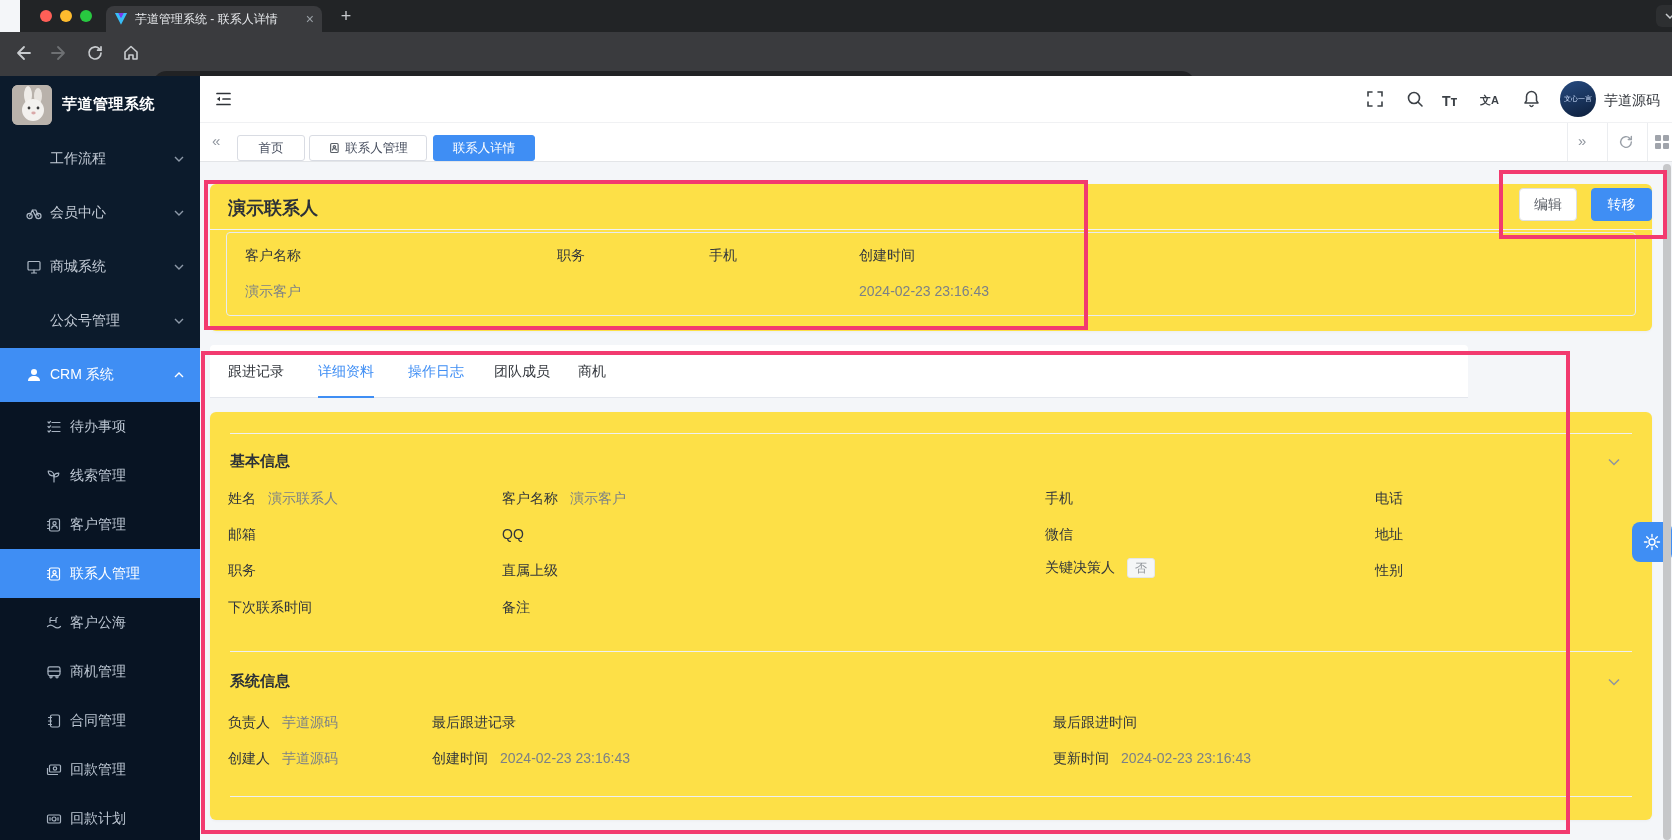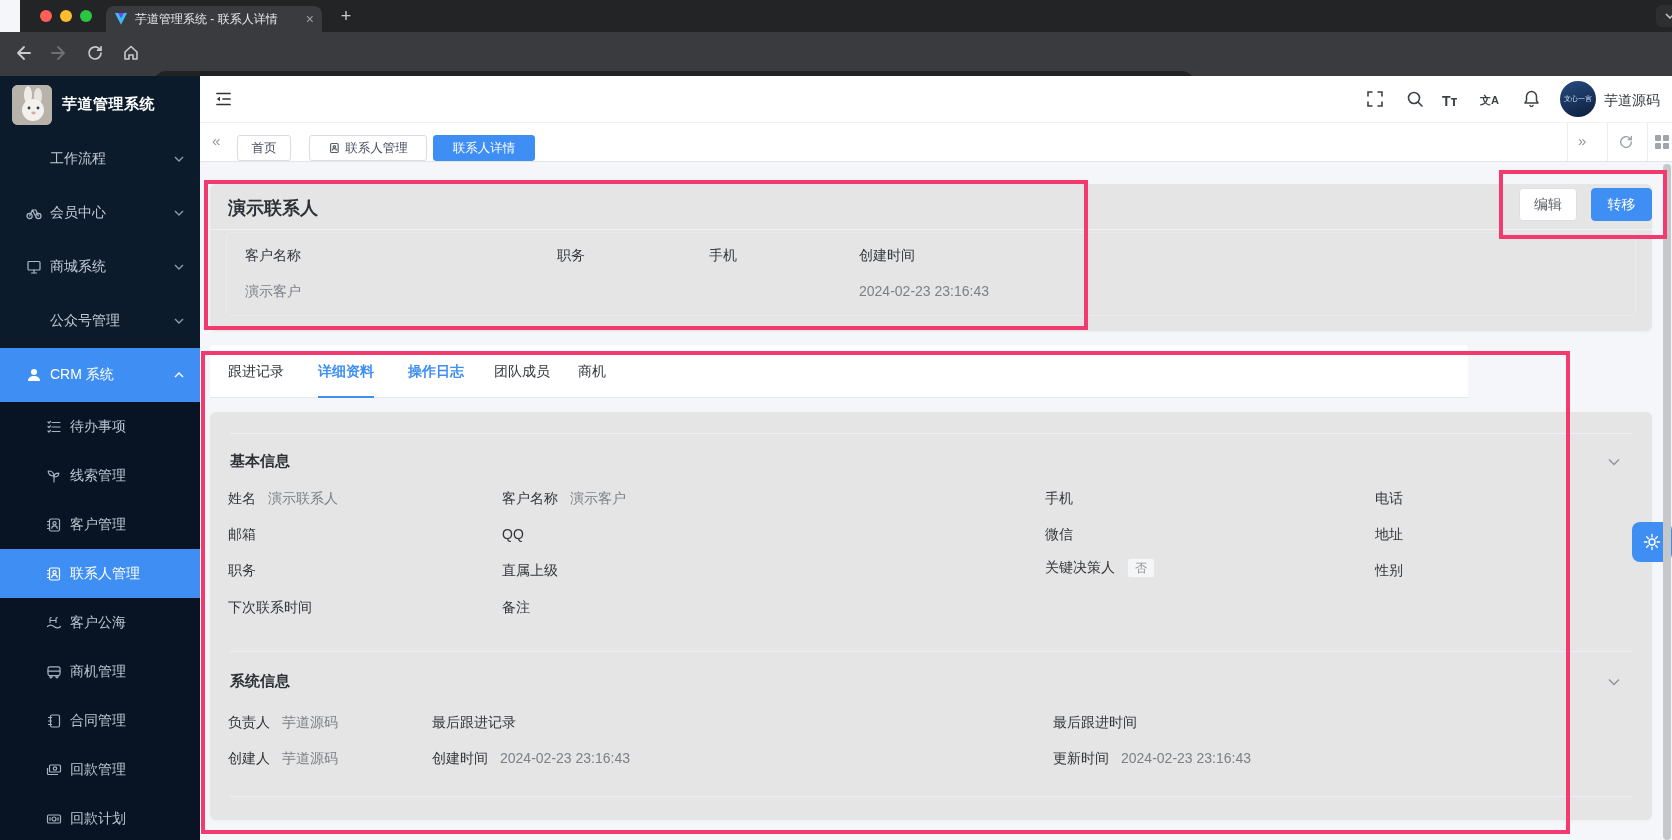--- a/index.html
+++ b/index.html
@@ -73,36 +73,36 @@
   .tagbar { position:absolute; left:200px; top:122px; width:1472px; height:40px; background:#fff;
     border-top:1px solid #f0f1f3; border-bottom:1px solid #e3e5e8; }
   .tg-arrow { position:absolute; top:9px; color:#8f959e; font-size:15px; }
   .tg { position:absolute; top:13px; height:26px; border:1px solid #d9dce3; border-radius:3px; background:#fff;
     color:#495060; font-size:12.5px; display:flex; align-items:center; justify-content:center; gap:5px; }
   .tg.active { background:var(--accent); border-color:var(--accent); color:#fff; }
   .tb-sep { position:absolute; top:0; width:1px; height:38px; background:#ebedf0; }
 
   
   .content-bg { position:absolute; left:200px; top:162px; width:1472px; height:678px; background:#f4f6f9; }
-  .card { position:absolute; background:#e5e5e5; border-radius:6px; box-shadow:0 1px 3px rgba(0,0,0,.04); }
+  .card { position:absolute; background:#fde047; border-radius:6px; box-shadow:0 1px 3px rgba(0,0,0,.04); }
   .c1-title { position:absolute; left:18px; top:12px; font-size:18px; font-weight:bold; color:#2c3138; }
   .c1-div { position:absolute; left:0; top:45px; width:1442px; height:1px; background:#f0f2f5; }
   .sum-box { position:absolute; left:16px; top:48px; width:1410px; height:84px; border:1px solid #e8ebf0; border-radius:4px; }
   .sum-col { position:absolute; top:0; }
   .sum-lbl { position:absolute; top:14px; font-size:14px; color:#32363c; white-space:nowrap; }
   .sum-val { position:absolute; top:50px; font-size:14px; color:#7b8087; white-space:nowrap; }
   .btn { position:absolute; height:33px; border-radius:4px; font-size:14px; display:flex; align-items:center;
     justify-content:center; cursor:pointer; }
   .btn.plain { background:#fff; border:1px solid #dcdfe6; color:#5a5e66; }
   .btn.primary { background:var(--accent); border:1px solid var(--accent); color:#fff; }
 
   .tabs-strip { position:absolute; left:210px; top:345px; width:1258px; height:53px; background:#fff;
     border-radius:4px 4px 0 0; border-bottom:1px solid #e4e7ed; }
   .tab-item { position:absolute; top:18px; font-size:14px; color:#32363c; white-space:nowrap; cursor:pointer; }
-  .tab-item.blue { color:var(--accent);font-weight:bold; }
+  .tab-item.blue { color:var(--accent); }
   .tab-underline { position:absolute; top:51px; height:2px; background:var(--accent); }
 
   .sec-title { position:absolute; left:20px; font-size:15px; font-weight:bold; color:#2c3138; }
   .sec-chev { position:absolute; left:1398px; color:#8f959e; }
   .hline { position:absolute; left:20px; width:1402px; height:1px; background:#eef0f4; }
   .f-cell { position:absolute; top:0; font-size:14px; white-space:nowrap; }
   .f-lbl { color:#32363c; }
   .f-val { color:#7b8087; margin-left:12px; }
   .mini-tag { display:inline-block; margin-left:12px; padding:3px 7px; background:#f5f6f7; border:1px solid #e4e6ea;
     border-radius:3px; font-size:12px; color:#8f9399; line-height:1; }
@@ -392,21 +392,21 @@
 <div class="h-ic" style="left:1480px;top:93px;font-size:11px;font-weight:bold">文A</div>
 <svg class="h-ic" style="left:1522px;top:89px" width="19" height="20" viewBox="0 0 19 20" fill="none" stroke="currentColor" stroke-width="1.5" stroke-linecap="round" stroke-linejoin="round">
     <path d="M9.5 2.5a5 5 0 0 0-5 5v4.2L3 14h13l-1.5-2.3V7.5a5 5 0 0 0-5-5z"></path>
     <path d="M8 16.5a1.7 1.7 0 0 0 3 0"></path>
   </svg>
 <div class="h-avatar">文心一言</div>
 <span class="h-name">芋道源码</span>
 
 <div class="tagbar"></div>
 <span class="tg-arrow" style="left:212px;top:132px">«</span>
-<div class="tg" style="left:237px;top:135px;width:54px">
+<div class="tg" style="left:237px;top:135px;width:68px">
   <span>首页</span>
 </div>
 <div class="tg" style="left:309px;top:135px;width:118px">
   <svg width="12" height="12" viewBox="0 0 16 16" fill="none" stroke="#5a6068" stroke-width="1.6">
       <rect x="3.5" y="2" width="10" height="12" rx="1.5"></rect>
       <circle cx="8.5" cy="6.3" r="1.6"></circle>
       <path d="M5.8 11.3c0-1.5 1.2-2.4 2.7-2.4s2.7.9 2.7 2.4"></path>
     </svg>
   <span>联系人管理</span>
 </div>

